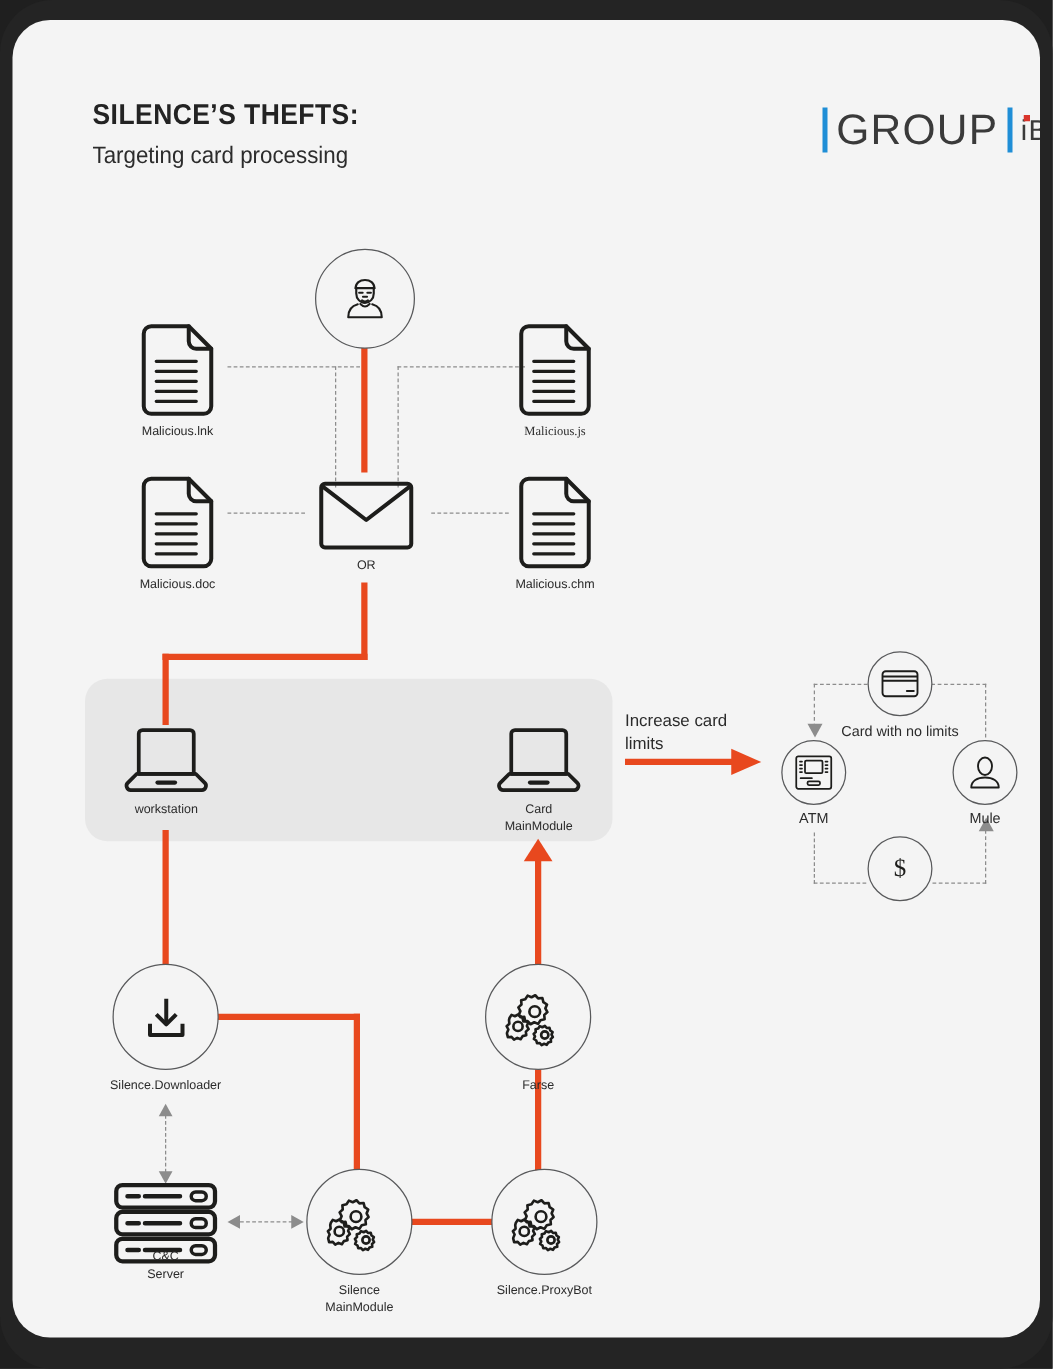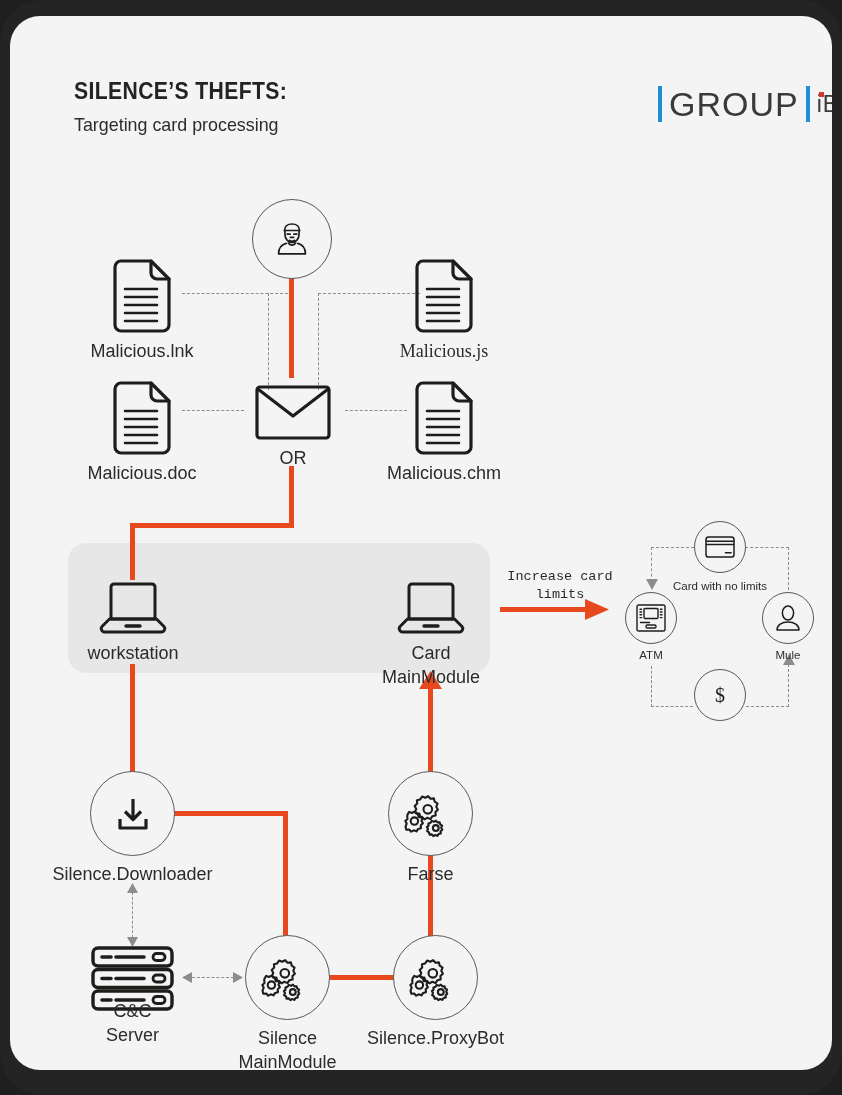--- a/index.html
+++ b/index.html
@@ -44,21 +44,21 @@
   }
   .logo-ib { position: relative; font-size: 23px; letter-spacing: 1px; color: #3a3a3a; padding: 0 7px; }
   .logo-dot {
     position: absolute; left: 9px; top: 1px;
     width: 5px; height: 5px; background: #d9342b;
   }
   
   .node { position: absolute; }
   .label {
     position: absolute; text-align: center;
-    font-size: 18px; color: #2b2b2b; line-height: 1.35;
+    font-size: 10px; color: #2b2b2b; line-height: 1.35;
     white-space: pre-line; left: 50%; transform: translateX(-50%);
     top: 100%; margin-top: 6px;
   }
   .circle {
     border: 1.4px solid #58595b; border-radius: 50%;
     display: flex; align-items: center; justify-content: center;
     background: #f4f4f4;
   }
   .orange-line { position: absolute; background: #e8481e; }
   .dash-h {
@@ -127,22 +127,22 @@
 
     <div class="orange-line" style="left:418px; top:670px; width:5px; height:93px;"></div>
     <svg style="position:absolute; left:409px; top:655px;" width="24" height="20">
       <polygon points="11.5,0 23,18 0,18" fill="#e8481e"></polygon>
     </svg>
 
     <div class="orange-line" style="left:490px; top:591px; width:92px; height:5px;"></div>
     <svg style="position:absolute; left:575px; top:583px;" width="24" height="21">
       <polygon points="24,10.5 0,21 0,0" fill="#e8481e"></polygon>
     </svg>
-    <div style="position:absolute; left:490px; top:552px; width:120px; text-align:center;
-                font-size:13.5px; color:#2b2b2b; line-height:1.3; white-space:pre-line;font-family:Liberation Mono, monospace;">Increase card
+    <div style="position:absolute; left:490px; top:552px; width:120px; text-align:left;
+                font-size:13.5px; color:#2b2b2b; line-height:1.3; white-space:pre-line;">Increase card
 limits</div>
 
     <div class="node" style="left:242px; top:183px; width:80px; height:80px;">
       <div class="circle" style="width:80px; height:80px;">
         <svg width="44" height="44" viewBox="0 0 44 44">
           <g fill="none" stroke="#1d1d1b" stroke-width="1.7" stroke-linecap="round" stroke-linejoin="round">
             <path d="M14.5 13.5c0-4 3.3-6.5 7.5-6.5s7.5 2.5 7.5 6.5"></path>
             <path d="M14.5 13.5h15"></path>
             <path d="M15 13.5v4.2c0 4.2 3.1 7.6 7 7.6s7-3.4 7-7.6v-4.2"></path>
             <path d="M17.3 17.2h2.8M23.9 17.2h2.8"></path>

